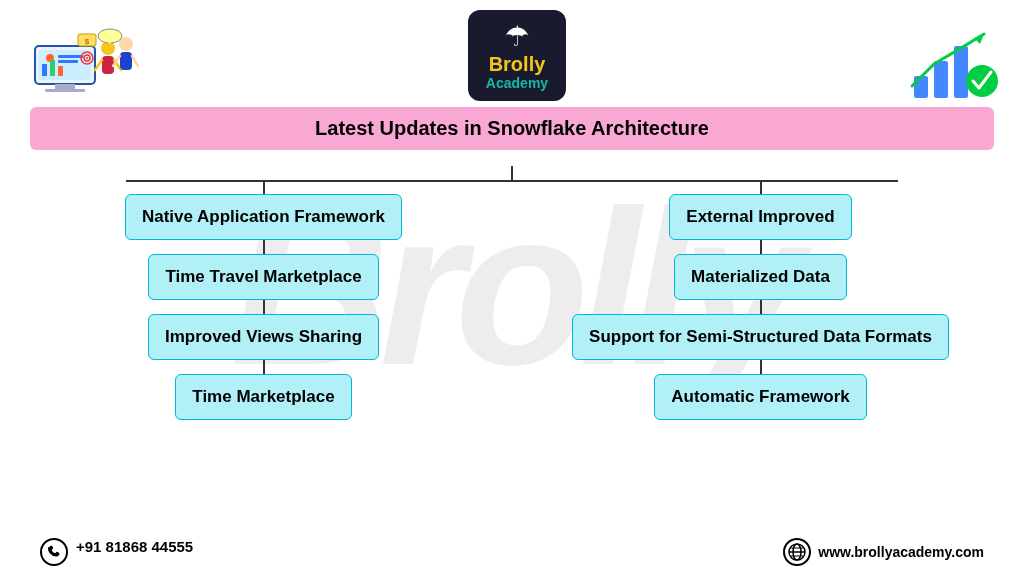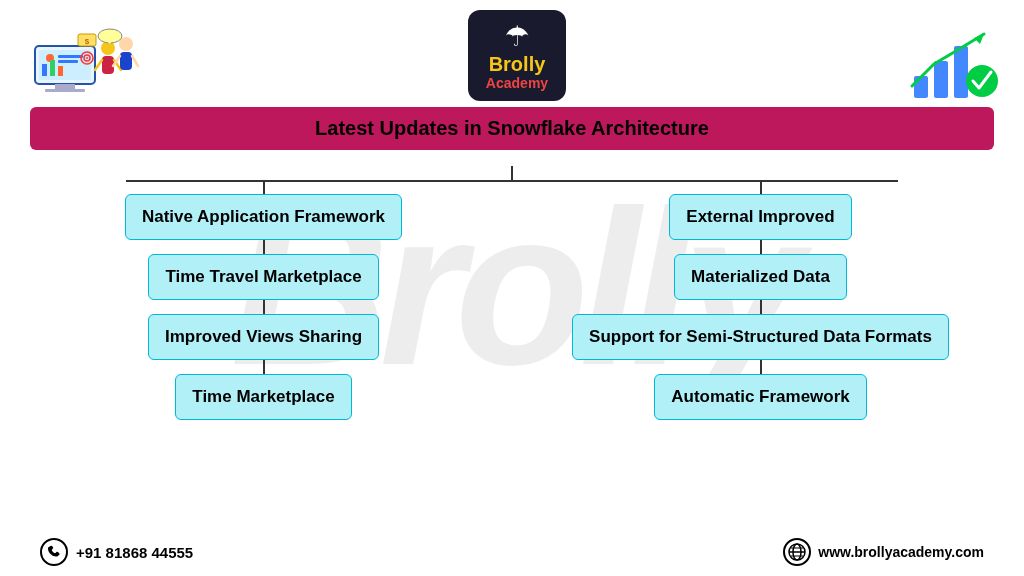--- a/index.html
+++ b/index.html
@@ -68,27 +68,27 @@
 
     .logo-box .brand {
       font-size: 20px;
       font-weight: 800;
       color: #f5c518;
       line-height: 1.1;
     }
 
     .logo-box .sub {
       font-size: 14px;
-      color: #ef4444;
+      color: #14b8a6;
       font-weight: 600;
     }
 
     
     .title-bar {
-      background: #be185d;
+      background: #f9a8d4;
       border-radius: 6px;
       width: 100%;
       padding: 10px 20px;
       text-align: center;
       font-size: 20px;
       font-weight: 800;
       color: #000;
       margin-bottom: 16px;
     }
 
@@ -108,21 +108,21 @@
     .footer-row {
       display: flex;
       justify-content: space-between;
       align-items: center;
       width: 100%;
       padding: 6px 10px 0 10px;
     }
 
     .footer-contact {
       display: flex;
-      align-items: center;
+      align-items: flex-start;
       gap: 8px;
       font-size: 16px;
       font-weight: 700;
       color: #000;
     }
 
     .phone-icon {
       width: 28px;
       height: 28px;
       border-radius: 50%;

